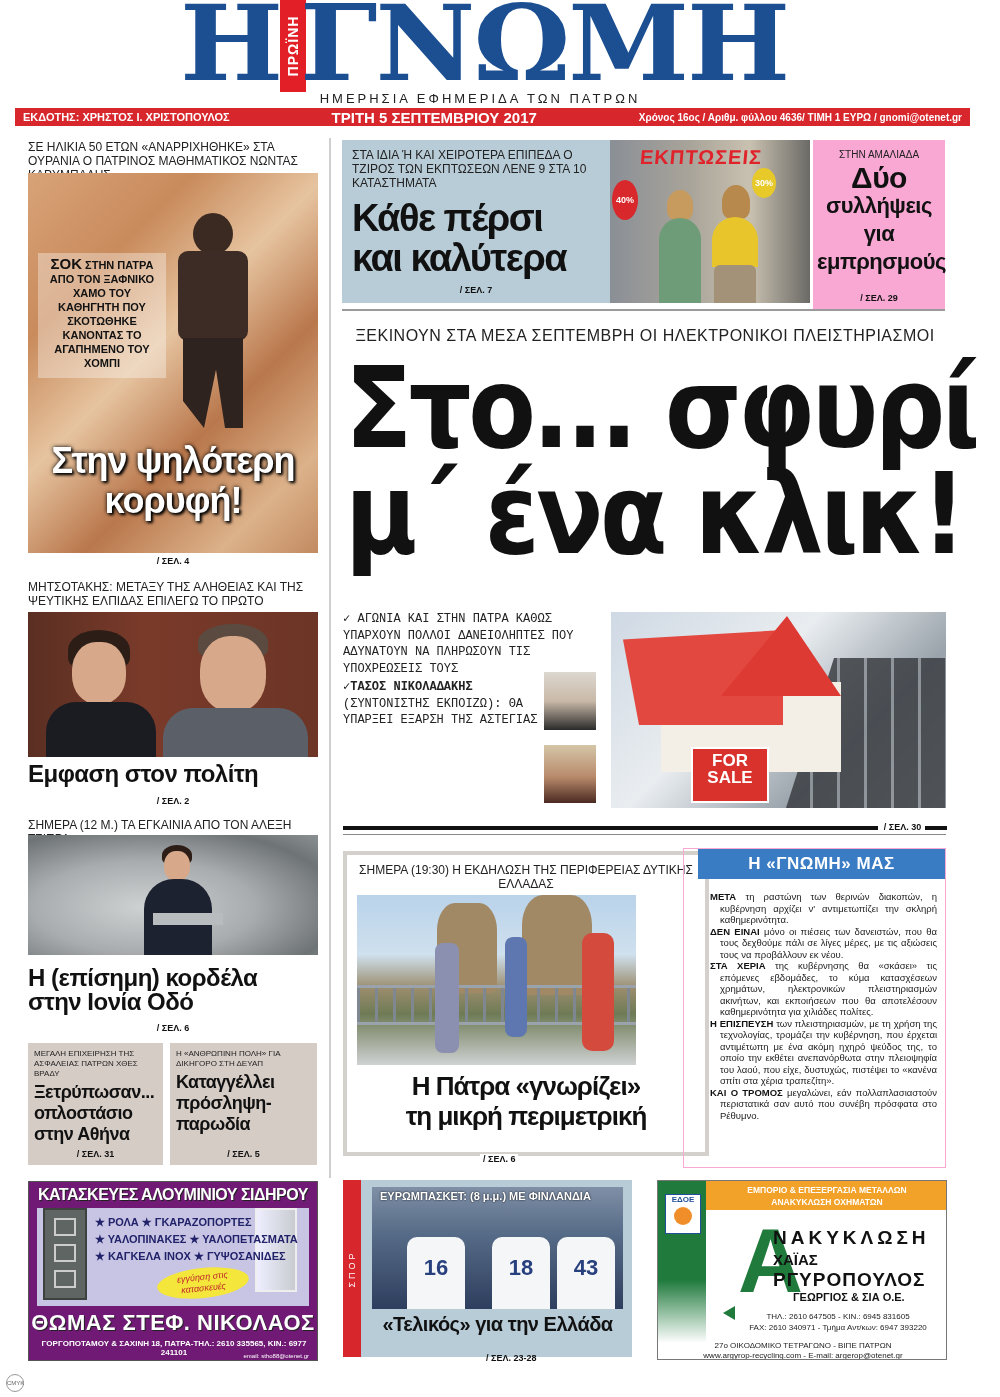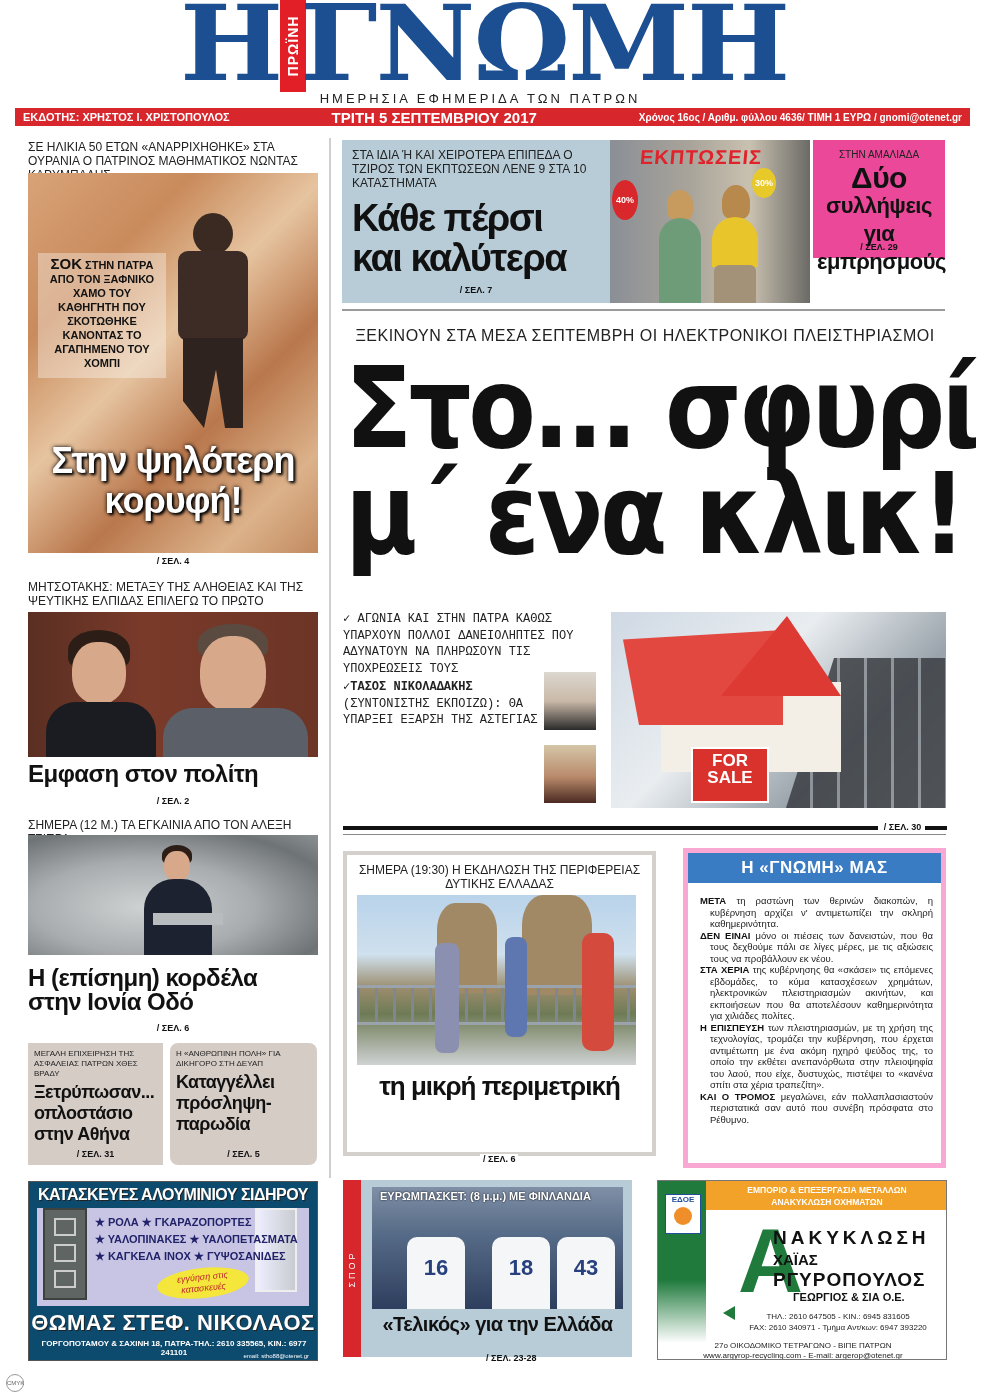--- a/index.html
+++ b/index.html
@@ -48,38 +48,38 @@
   .mits-headline { left: 28px; top: 760px; width: 300px; font-size: 24px; font-weight: bold; color: #111; letter-spacing: -0.5px; }
   .mits-ref { left: 28px; top: 796px; width: 290px; }
 
   .tsip-kicker { left: 28px; top: 818px; width: 300px; }
   .tsip-photo { left: 28px; top: 835px; width: 290px; height: 120px; background: radial-gradient(ellipse at 40% 60%, #cfd2d3 0%, #a8acae 45%, #6e7376 80%, #8b9093 100%); overflow: hidden; }
   .tsip-headline { left: 28px; top: 966px; width: 300px; font-size: 24px; font-weight: bold; line-height: 24px; color: #111; letter-spacing: -0.5px; }
   .tsip-ref { left: 28px; top: 1023px; width: 290px; }
 
   .mini { top: 1043px; width: 135px; height: 122px; background: #d5ccc6; padding: 6px 6px; }
   .mini1 { left: 28px; }
-  .mini2 { left: 170px; width: 147px; border-radius: 8px; }
+  .mini2 { left: 170px; width: 147px; }
   .mini .mk { font-size: 8px; line-height: 10px; color: #222; text-transform: uppercase; }
   .mini .mh { font-size: 18px; font-weight: bold; line-height: 21px; color: #111; margin-top: 3px; letter-spacing: -0.5px; }
   .mini .page-ref { position: absolute; left: 0; bottom: 6px; width: 100%; }
 
   
   .sales-box { left: 342px; top: 140px; width: 268px; height: 163px; background: #b8ccd8; padding: 8px 10px; }
   .sales-box .kicker { font-size: 12px; line-height: 14px; }
   .sales-headline { font-size: 38px; font-weight: bold; line-height: 40px; margin-top: 8px; letter-spacing: -1.5px; color: #111; }
   .sales-ref { position: absolute; left: 0; bottom: 8px; width: 100%; }
   .sales-photo { left: 610px; top: 140px; width: 200px; height: 163px; background: linear-gradient(90deg,#8a8f96 0%,#a9a49a 40%,#c9c1b0 70%,#6b6a66 100%); overflow: hidden; }
   .sales-sign { position: absolute; left: 30px; top: 6px; font-size: 20px; font-weight: bold; color: #e0222b; letter-spacing: 1px; transform: skewX(-5deg); }
   .disc40 { position: absolute; left: 2px; top: 40px; width: 26px; height: 40px; border-radius: 50%; background: #d8282b; color: #fff; font-size: 9px; font-weight: bold; display: flex; align-items: center; justify-content: center; }
   .disc30 { position: absolute; left: 142px; top: 28px; width: 24px; height: 30px; border-radius: 50%; background: #e8c92a; color: #fff; font-size: 9px; font-weight: bold; display: flex; align-items: center; justify-content: center; }
   .woman1 { position: absolute; left: 45px; top: 50px; width: 50px; height: 120px; }
   .woman2 { position: absolute; left: 100px; top: 45px; width: 50px; height: 125px; }
 
-  .amal-box { left: 813px; top: 140px; width: 132px; height: 118px; background: #ec4899; padding: 8px 4px; text-align: center; }
+  .amal-box { left: 813px; top: 140px; width: 132px; height: 169px; background: #f9a8d4; padding: 8px 4px; text-align: center; }
   .amal-box .kicker { font-size: 10px; }
   .amal-head { font-size: 22px; font-weight: bold; line-height: 28px; color: #111; margin-top: 2px; letter-spacing: -0.5px; }
   .amal-head .big { font-size: 30px; }
   .amal-ref { position: absolute; left: 0; bottom: 6px; width: 100%; }
 
   .hr-thin { left: 342px; top: 309px; width: 603px; height: 2px; background: #9a9a9a; }
 
   
   .main-kicker { left: 345px; top: 327px; width: 600px; text-align: center; font-size: 16px; letter-spacing: 0.5px; color: #222; }
   .main-headline { left: 345px; top: 355px; width: 605px; font-size: 112px; font-weight: 900; line-height: 106px; color: #111; letter-spacing: -4px; font-family: "DejaVu Sans", sans-serif; }
@@ -99,37 +99,37 @@
   .house-body { position: absolute; left: 50px; top: 70px; width: 180px; height: 90px; background: #f3efe7; }
   .keyboard { position: absolute; right: 0; bottom: 0; width: 160px; height: 150px; background: repeating-linear-gradient(90deg,#3b3f44 0 24px,#8a9096 24px 27px), #3b3f44; opacity: 0.85; clip-path: polygon(30% 0,100% 0,100% 100%,0 100%); }
   .sale-sign { position: absolute; left: 80px; top: 135px; width: 78px; height: 56px; background: #d9322d; border: 2px solid #fff; color: #fff; font-weight: bold; font-size: 17px; line-height: 17px; text-align: center; padding-top: 3px; }
 
   .hr-thick { left: 343px; top: 826px; width: 535px; height: 4px; background: #111; }
   .hr-thick2 { left: 925px; top: 826px; width: 22px; height: 4px; background: #111; }
   .main-ref { left: 880px; top: 822px; width: 45px; font-size: 9px; }
   .hr-thin2 { left: 343px; top: 834px; width: 603px; height: 1px; background: #888; }
 
   
-  .patra-box { left: 343px; top: 851px; width: 313px; height: 305px; background: #fff; border: 4px solid #d4d0cc; padding: 8px 6px; }
+  .patra-box { left: 343px; top: 851px; width: 366px; height: 305px; background: #fff; border: 4px solid #d4d0cc; padding: 8px 6px; }
   .patra-kicker { text-align: center; font-size: 12px; line-height: 14px; color: #222; }
   .patra-photo { margin-top: 4px; width: 279px; height: 170px; background: linear-gradient(180deg,#b9d3ea 0%,#cfe0ee 35%,#9a8c6c 55%,#6e7b55 70%,#cfd2d3 100%); margin-left: 4px; position: relative; overflow: hidden; }
   .rock { position: absolute; background: #a28966; border-radius: 30% 30% 10% 10%; }
   .railing { position: absolute; left: 0; top: 90px; width: 100%; height: 40px; background: repeating-linear-gradient(90deg,#7f8890 0 3px,transparent 3px 18px); border-top: 3px solid #9aa3ab; border-bottom: 3px solid #9aa3ab; }
   .patra-headline { text-align: center; font-size: 26px; font-weight: bold; line-height: 30px; margin-top: 6px; letter-spacing: -1px; color: #111; }
   .patra-ref { left: 480px; top: 1154px; font-size: 9px; font-weight: bold; background: #fff; padding: 0 3px; }
 
   
-  .ed-box { left: 683px; top: 848px; width: 263px; height: 320px; border: 5px solid #f9a8d4; }
+  .ed-box { left: 683px; top: 848px; width: 263px; height: 320px; border: 1px solid #f9a8d4; padding-left: 14px; }
   .ed-header { height: 30px; background: #3a7cc4; color: #fff; font-size: 17px; font-weight: bold; display: flex; align-items: center; justify-content: center; letter-spacing: 0.5px; }
   .ed-body { padding: 12px 8px 0 12px; font-size: 9.5px; line-height: 11.5px; color: #222; text-align: justify; }
   .ed-para { padding-left: 10px; text-indent: -10px; }
   .ed-para b { font-weight: 900; color: #111; }
 
   
-  .ad1 { left: 28px; top: 1181px; width: 290px; height: 180px; background: #0c4a6e; border: 1px solid #555; overflow: hidden; }
+  .ad1 { left: 28px; top: 1181px; width: 290px; height: 180px; background: #701a75; border: 1px solid #555; overflow: hidden; }
   .ad1-title { position: absolute; left: 0; top: 4px; width: 100%; text-align: center; font-size: 16px; font-weight: 900; color: #fff; text-shadow: 1px 1px 0 #222; letter-spacing: -0.5px; }
   .ad1-inner { position: absolute; left: 8px; top: 26px; width: 272px; height: 98px; background: #c7c5e3; }
   .ad1-door { position: absolute; left: 6px; top: 0; width: 44px; height: 92px; background: #5f6562; border: 2px solid #3e423f; }
   .ad1-door i { display: block; width: 22px; height: 18px; border: 2px solid #ccc; margin: 8px auto 0; }
   .ad1-window { position: absolute; right: 12px; top: 0; width: 42px; height: 84px; background: linear-gradient(90deg,#eef,#c8ccd0); border: 2px solid #eee; }
   .ad1-list { position: absolute; left: 58px; top: 6px; font-size: 11px; font-weight: bold; color: #22226a; line-height: 17px; white-space: nowrap; }
   .ad1-oval { position: absolute; left: 120px; top: 60px; width: 92px; height: 30px; background: #f5e63b; border-radius: 50%; font-size: 9px; font-style: italic; color: #c0262d; text-align: center; line-height: 11px; padding-top: 4px; transform: rotate(-6deg); }
   .ad1-name { position: absolute; left: 0; top: 128px; width: 100%; text-align: center; font-size: 22px; font-weight: 900; color: #fff; text-shadow: 1px 1px 0 #222; letter-spacing: 0.5px; }
   .ad1-addr { position: absolute; left: 6px; top: 157px; width: 278px; text-align: center; font-size: 8px; font-weight: bold; color: #fff; }
   .ad1-email { position: absolute; right: 8px; bottom: 1px; font-size: 6px; color: #fff; }
@@ -318,20 +318,21 @@
   <div class="patra-kicker">ΣΗΜΕΡΑ (19:30) Η ΕΚΔΗΛΩΣΗ ΤΗΣ ΠΕΡΙΦΕΡΕΙΑΣ ΔΥΤΙΚΗΣ ΕΛΛΑΔΑΣ</div>
   <div class="patra-photo">
     <div class="rock" style="left:80px;top:8px;width:60px;height:90px;"></div>
     <div class="rock" style="left:165px;top:0;width:70px;height:100px;"></div>
     <div class="railing"></div>
     <div class="suit" style="left:78px;top:48px;width:24px;height:110px;background:#8b8fb0;border-radius:8px;"></div>
     <div class="suit" style="left:148px;top:42px;width:22px;height:100px;background:#5f77b0;border-radius:8px;"></div>
     <div class="suit" style="left:225px;top:38px;width:32px;height:118px;background:#d44a3d;border-radius:10px;"></div>
   </div>
   <div class="patra-headline">
+    <div>Η Πάτρα «γνωρίζει»</div>
     <div>τη μικρή περιμετρική</div>
   </div>
 </article>
 <div class="abs patra-ref">/ ΣΕΛ. 6</div>
 
 <aside class="abs ed-box">
   <div class="ed-header">Η «ΓΝΩΜΗ» ΜΑΣ</div>
   <div class="ed-body">
     <p class="ed-para"><b>ΜΕΤΑ</b><span> τη ραστώνη των θερινών διακοπών, η κυβέρνηση αρχίζει ν' αντιμετωπίζει την σκληρή καθημερινότητα.</span></p>
     <p class="ed-para"><b>ΔΕΝ ΕΙΝΑΙ</b><span> μόνο οι πιέσεις των δανειστών, που θα τους δεχθούμε πάλι σε λίγες μέρες, με τις αξιώσεις τους να προβάλλουν εκ νέου.</span></p>

